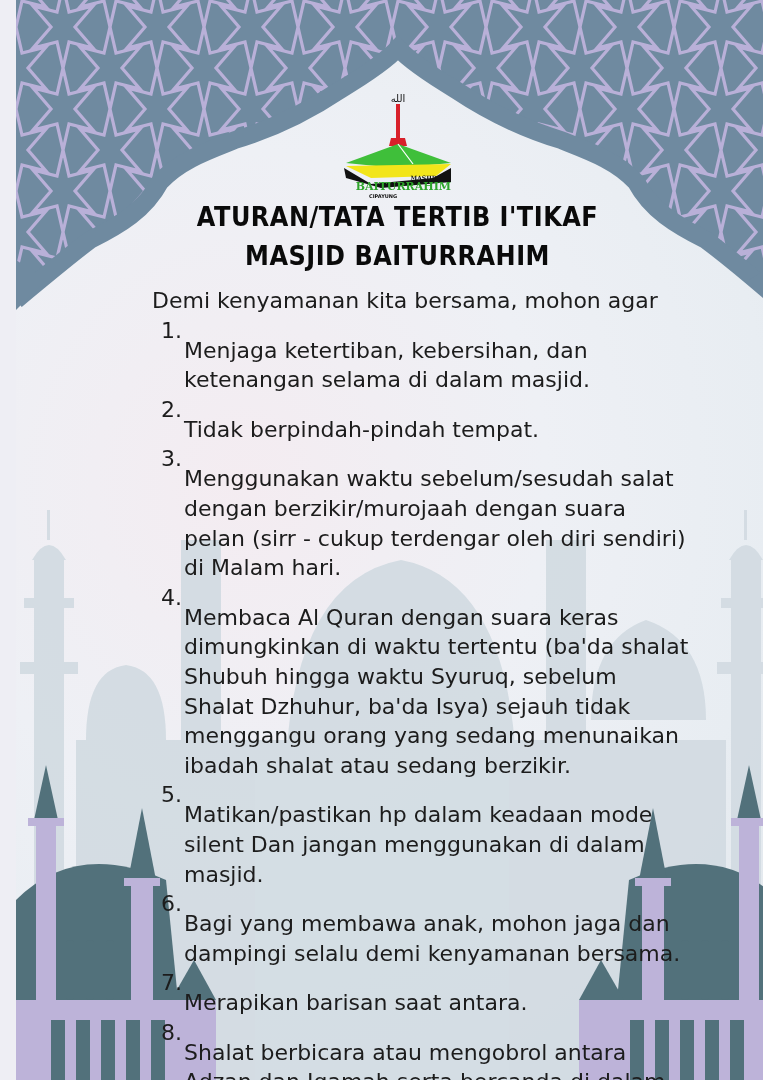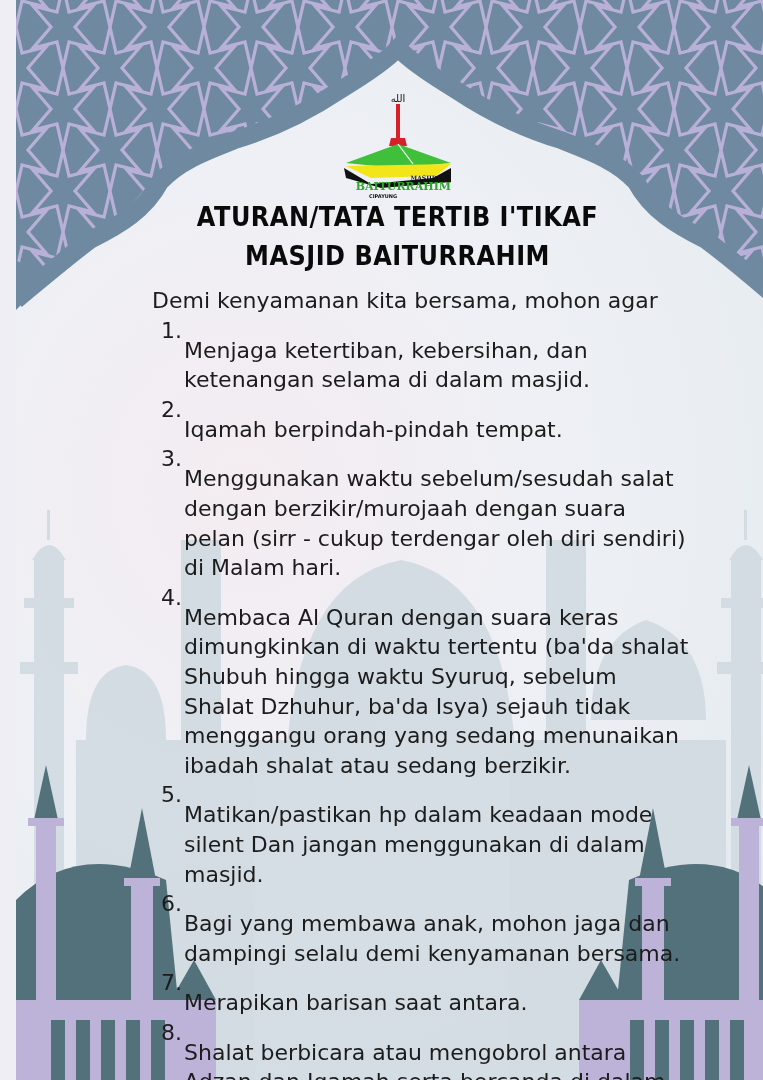--- a/index.html
+++ b/index.html
@@ -133,21 +133,21 @@
 
   <div class="content">
     <p class="intro">Demi kenyamanan kita bersama, mohon agar</p>
     <ol class="rules">
       <li class="rule">
           <span class="num">1.</span>
           <span class="text">Menjaga ketertiban, kebersihan, dan ketenangan selama di dalam masjid.</span>
         </li>
       <li class="rule">
           <span class="num">2.</span>
-          <span class="text">Iqamah berpindah-pindah tempat.</span>
+          <span class="text">Tidak berpindah-pindah tempat.</span>
         </li>
       <li class="rule">
           <span class="num">3.</span>
           <span class="text">Menggunakan waktu sebelum/sesudah salat dengan berzikir/murojaah dengan suara pelan (sirr - cukup terdengar oleh diri sendiri) di Malam hari.</span>
         </li>
       <li class="rule">
           <span class="num">4.</span>
           <span class="text">Membaca Al Quran dengan suara keras dimungkinkan di waktu tertentu (ba'da shalat Shubuh hingga waktu Syuruq, sebelum Shalat Dzhuhur, ba'da Isya) sejauh tidak menggangu orang yang sedang menunaikan ibadah shalat atau sedang berzikir.</span>
         </li>
       <li class="rule">

